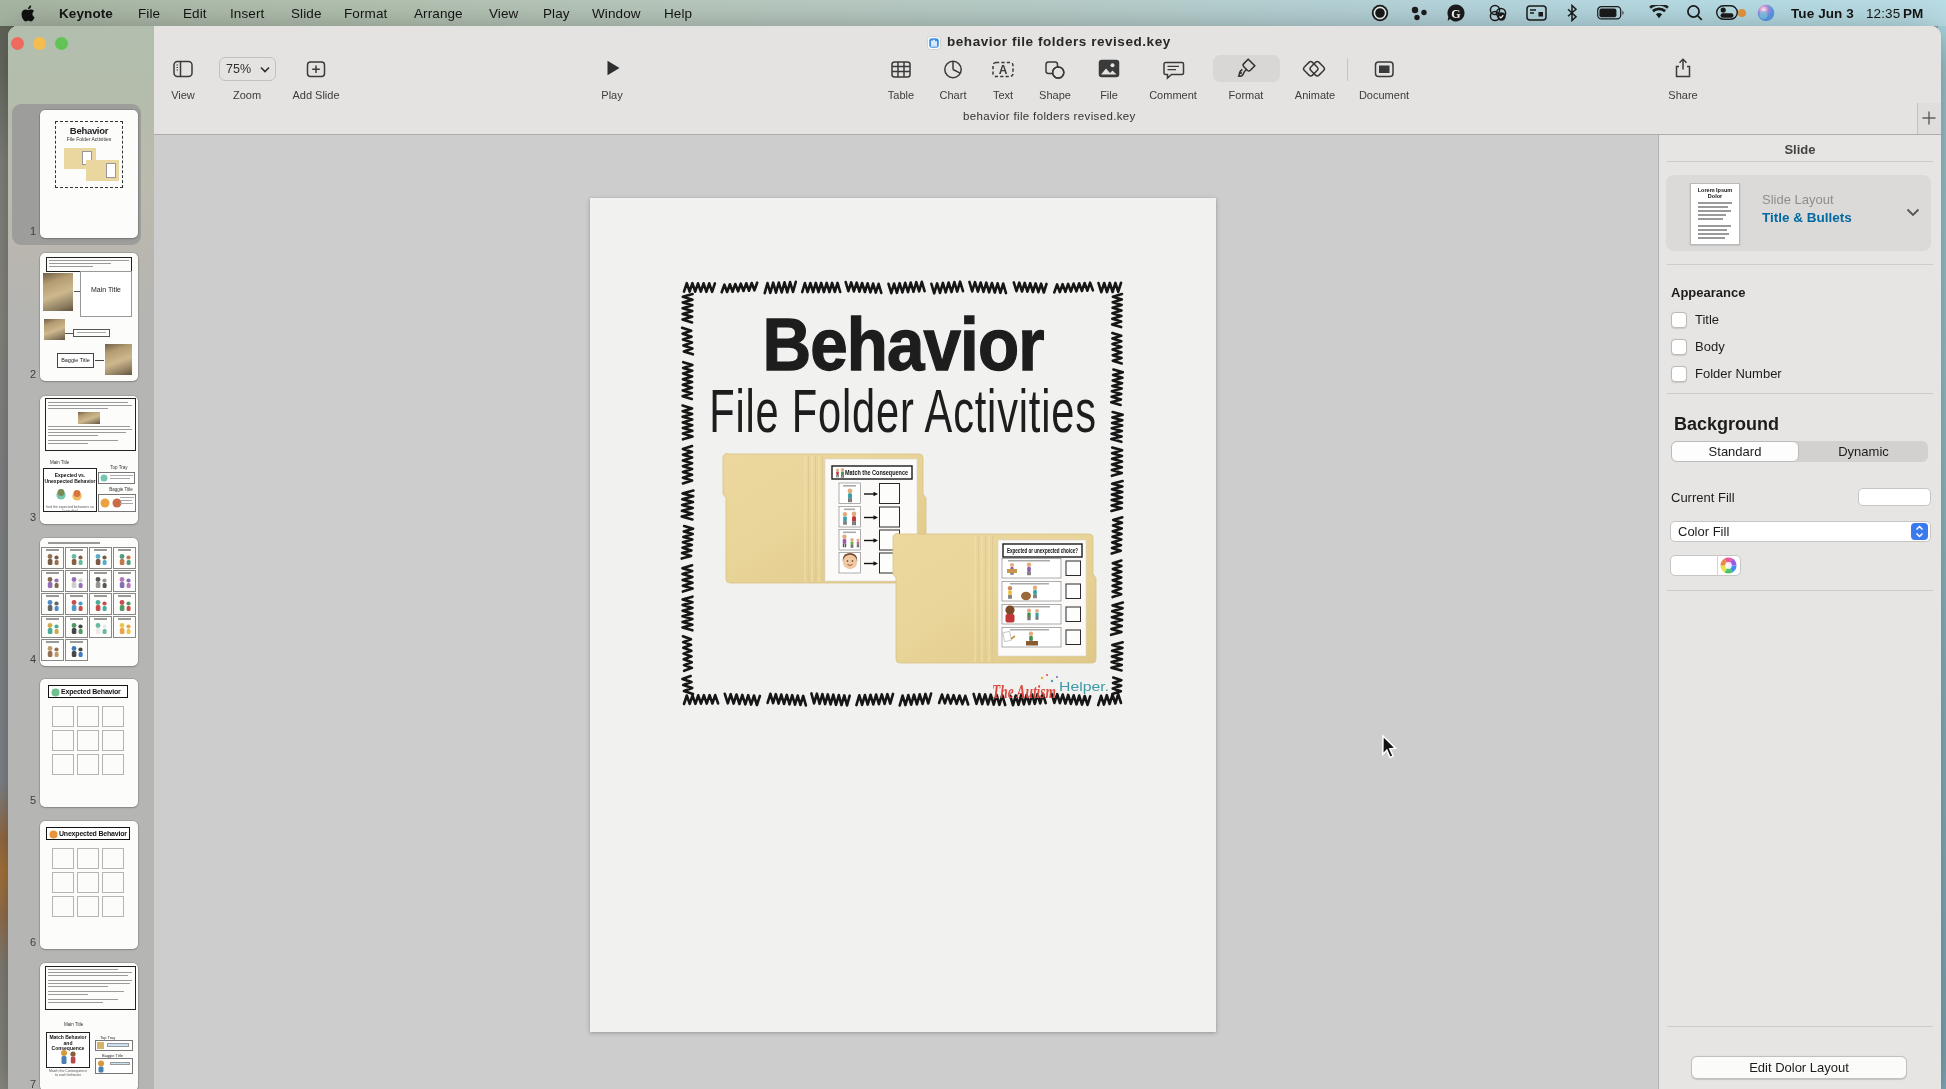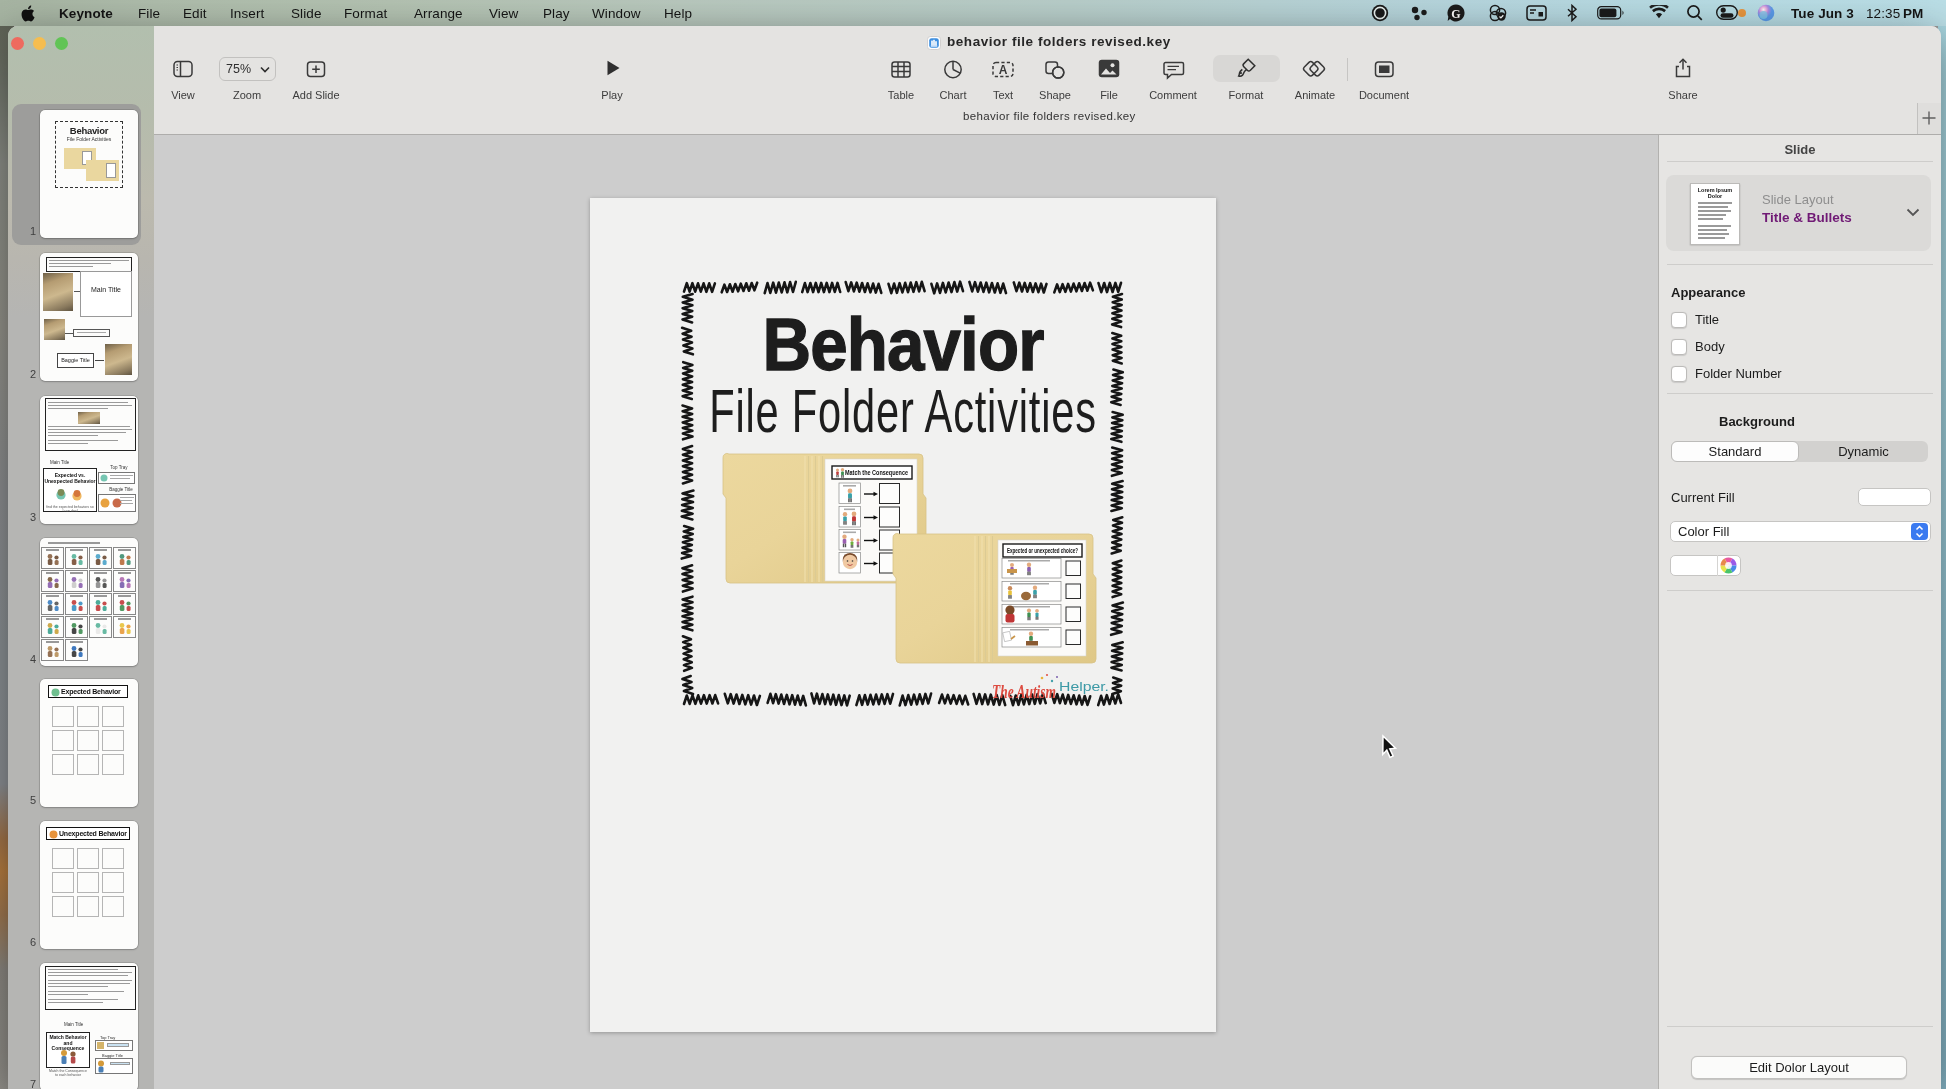--- a/index.html
+++ b/index.html
@@ -720,34 +720,34 @@
     <div class="abs" style="left:1690px;top:176px;width:34px;height:1.6px;background:#9a9a9a"></div>
     <div class="abs" style="left:1690px;top:180px;width:30px;height:1.6px;background:#9a9a9a"></div>
     <div class="abs" style="left:1690px;top:184px;width:33px;height:1.6px;background:#9a9a9a"></div>
     <div class="abs" style="left:1690px;top:188px;width:28px;height:1.6px;background:#9a9a9a"></div>
     <div class="abs" style="left:1690px;top:192px;width:25px;height:1.6px;background:#9a9a9a"></div>
     <div class="abs" style="left:1690px;top:199px;width:33px;height:1.6px;background:#9a9a9a"></div>
     <div class="abs" style="left:1690px;top:203px;width:29px;height:1.6px;background:#9a9a9a"></div>
     <div class="abs" style="left:1690px;top:207px;width:31px;height:1.6px;background:#9a9a9a"></div>
     <div class="abs" style="left:1690px;top:211px;width:27px;height:1.6px;background:#9a9a9a"></div>
     <div class="abs" style="left:1754px;top:166px;font-size:13px;color:#8e8e8e">Slide Layout</div>
-    <div class="abs" style="left:1754px;top:184px;font-size:13.5px;font-weight:bold;color:#701a75">Title &amp; Bullets</div>
+    <div class="abs" style="left:1754px;top:184px;font-size:13.5px;font-weight:bold;color:#0369a1">Title &amp; Bullets</div>
     <svg class="abs" style="left:1898px;top:182px" width="14" height="9" fill="none" stroke="#555" stroke-width="1.8">
       <path d="M1.5 1.5l5.5 5.5 5.5-5.5"></path>
     </svg>
     <div class="abs" style="left:1659px;top:238px;width:266px;height:1px;background:#cecdcb"></div>
     <div class="abs" style="left:1663px;top:259px;font-size:13px;font-weight:bold;color:#1c1c1c">Appearance</div>
     <div class="abs" style="left:1663px;top:286px;width:16px;height:16px;background:#fff;border:0.6px solid #bcbbb9;border-radius:4px;box-shadow:0 0.5px 1px rgba(0,0,0,.12)"></div>
     <div class="abs" style="left:1687px;top:286px;font-size:13px;color:#1c1c1c">Title</div>
     <div class="abs" style="left:1663px;top:313px;width:16px;height:16px;background:#fff;border:0.6px solid #bcbbb9;border-radius:4px;box-shadow:0 0.5px 1px rgba(0,0,0,.12)"></div>
     <div class="abs" style="left:1687px;top:313px;font-size:13px;color:#1c1c1c">Body</div>
     <div class="abs" style="left:1663px;top:340px;width:16px;height:16px;background:#fff;border:0.6px solid #bcbbb9;border-radius:4px;box-shadow:0 0.5px 1px rgba(0,0,0,.12)"></div>
     <div class="abs" style="left:1687px;top:340px;font-size:13px;color:#1c1c1c">Folder Number</div>
     <div class="abs" style="left:1659px;top:367px;width:266px;height:1px;background:#cecdcb"></div>
-    <div class="abs" style="left:1711px;top:388px;font-size:13px;font-weight:bold;color:#1c1c1c">Background</div>
+    <div class="abs" style="left:1666px;top:388px;font-size:18px;font-weight:bold;color:#1c1c1c">Background</div>
     <div class="abs" style="left:1663px;top:415px;width:257px;height:21px;background:#d2d1cf;border-radius:6px"></div>
     <div class="abs" style="left:1663px;top:415px;width:128px;height:21px;background:#fdfdfd;border:0.6px solid #bcbbb9;border-radius:6px"></div>
     <div class="abs" style="left:1663px;top:418px;width:128px;text-align:center;font-size:13px;color:#1c1c1c">Standard</div>
     <div class="abs" style="left:1791px;top:418px;width:129px;text-align:center;font-size:13px;color:#1c1c1c">Dynamic</div>
     <div class="abs" style="left:1663px;top:464px;font-size:13px;color:#1c1c1c">Current Fill</div>
     <div class="abs" style="left:1850px;top:462px;width:73px;height:18px;background:#fff;border:0.6px solid #c6c5c3;border-radius:5px"></div>
     <div class="abs" style="left:1662px;top:495px;width:261px;height:21px;background:#fff;border:0.6px solid #c6c5c3;border-radius:5px"></div>
     <div class="abs" style="left:1670px;top:498px;font-size:13px;color:#1c1c1c">Color Fill</div>
     <div class="abs" style="left:1903px;top:497px;width:17px;height:17px;background:#3a7af0;border-radius:4px"></div>
     <svg class="abs" style="left:1906px;top:499px" width="11" height="13" fill="none" stroke="#fff" stroke-width="1.5">

